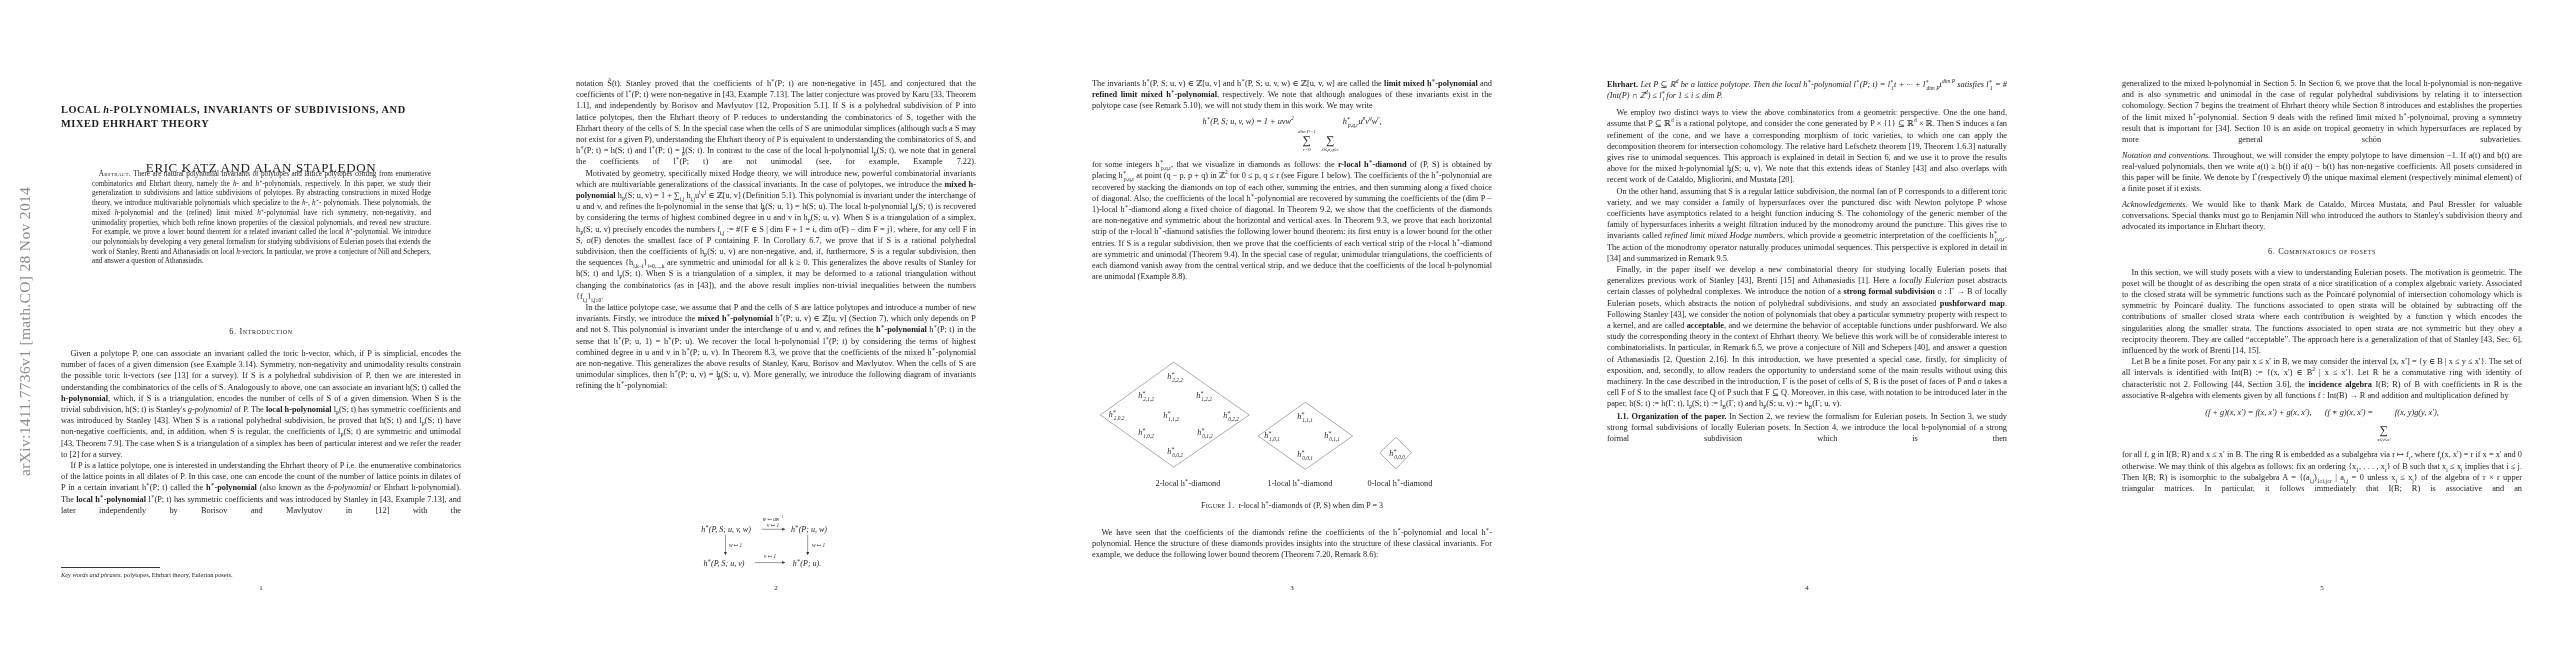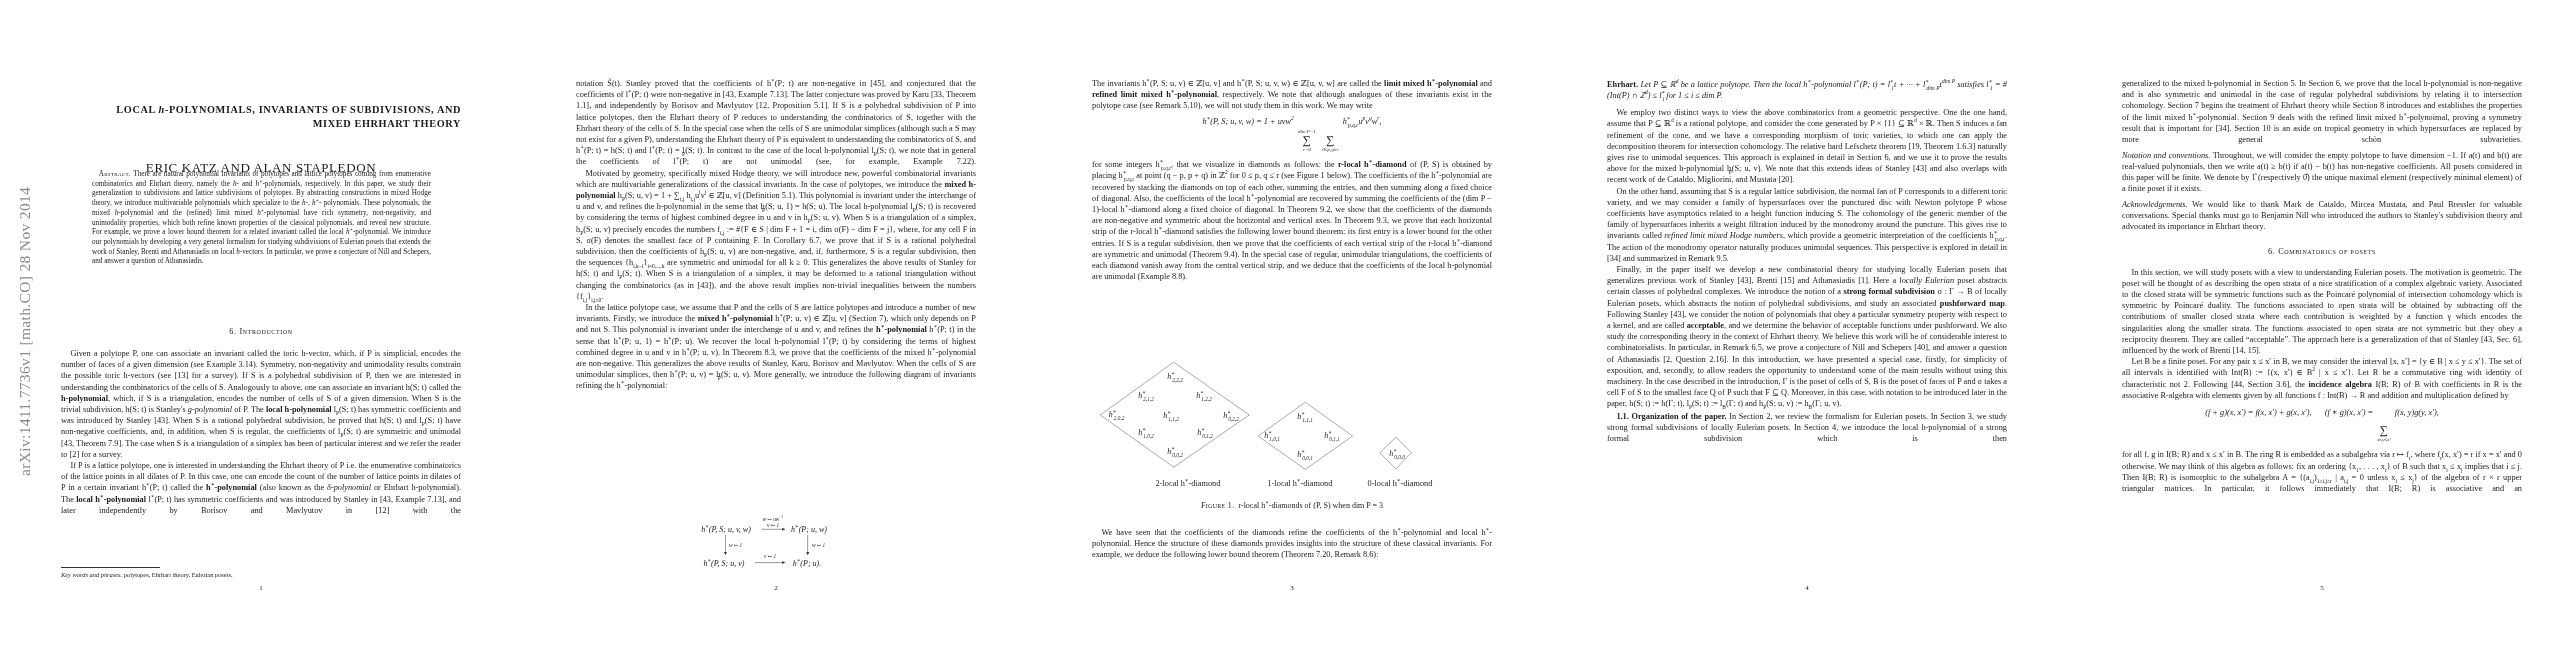--- a/index.html
+++ b/index.html
@@ -15,21 +15,21 @@
   #p1 .bodyflow{top:348px;}
   .para{font-size:8.3px;line-height:11.2px;text-align:justify;margin:0;}
   .ind{text-indent:9.4px;}
   .contend{text-align-last:justify;}
   .mt8{margin-top:4.4px}.mt10{margin-top:1px}
   sup{font-size:.66em;line-height:0;}
   sub{font-size:.66em;line-height:0;}
   sup + sub{margin-left:-.45em;}
   b{font-weight:bold}
   
-  .title{position:absolute;top:103px;left:0;width:400px;text-align:right;
+  .title{position:absolute;top:103px;left:0;width:400px;text-align:left;
          font-size:10.3px;font-weight:bold;letter-spacing:0.6px;line-height:14px;}
   .authors{position:absolute;top:160px;left:0;width:400px;text-align:center;
            font-size:13px;letter-spacing:0.6px;}
   .abstract{position:absolute;top:170px;left:31px;width:339px;font-size:7.2px;line-height:9.7px;
             text-align:justify;text-indent:6.7px;}
   .sc{font-variant:small-caps;letter-spacing:0.3px;}
   .sec{position:absolute;left:0;width:400px;text-align:center;font-variant:small-caps;
        letter-spacing:0.6px;font-size:8.3px;}
   .sec1{top:327px;}
   .sec2flow{text-align:center;font-variant:small-caps;letter-spacing:0.6px;font-size:8.3px;

